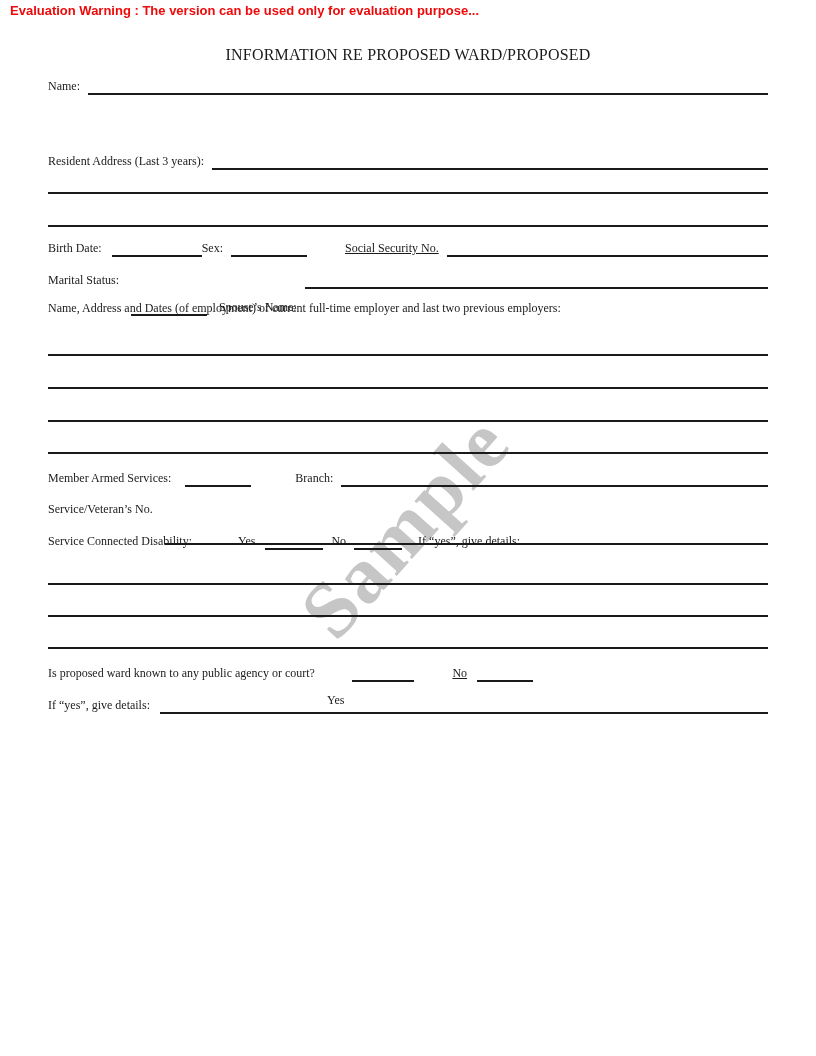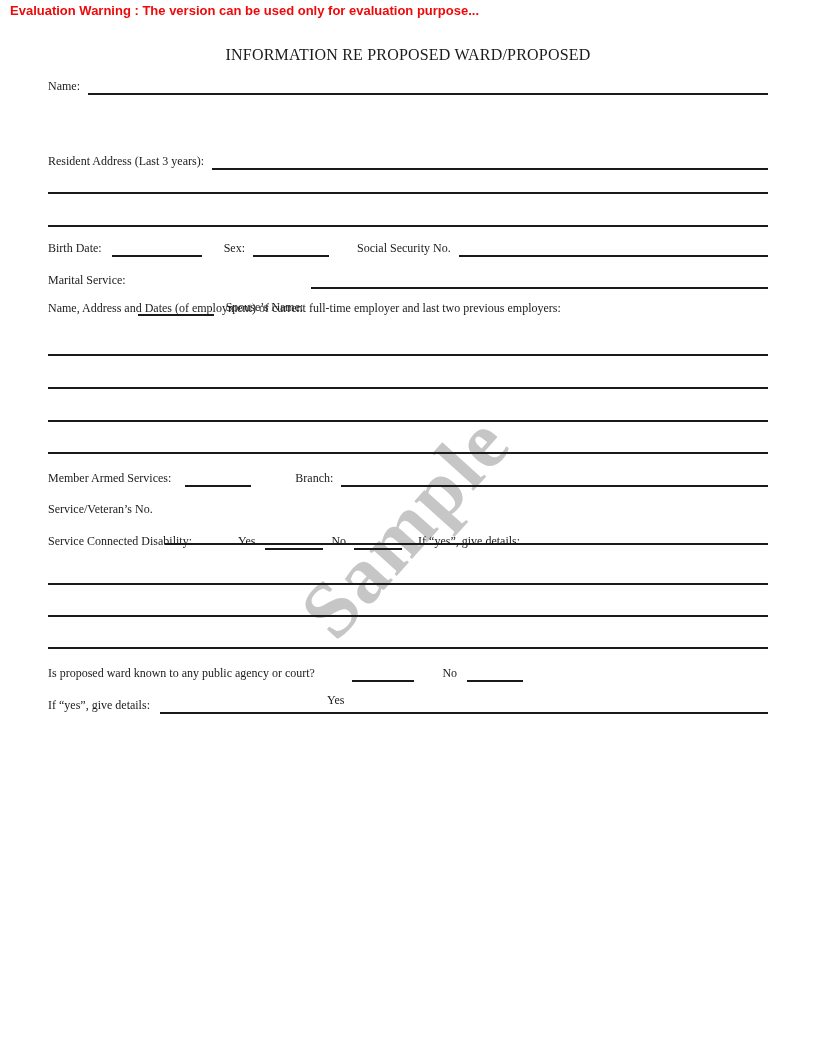--- a/index.html
+++ b/index.html
@@ -55,22 +55,22 @@
     height:16px;
   }
   .fill{flex:1 1 auto;}
   .hline{
     position:absolute;left:48px;right:48px;
     border-top:2px solid var(--ink);
     height:0;
     z-index:1;
   }
   .ml8{margin-left:8px;}  .ml10{margin-left:10px;} .ml12{margin-left:12px;margin-top:27px;}
-  .ml14{margin-left:14px;}.ml16{margin-left:16px;} .ml22{margin-left:22px;}
-  .ml28{margin-left:28px;}.ml46{margin-left:46px;} .ml44{margin-left:44px;}
+  .ml14{margin-left:14px;}.ml16{margin-left:16px;} .ml22{}
+  .ml28{margin-left:38px;text-decoration:underline;}.ml46{margin-left:46px;} .ml44{margin-left:44px;}
   .w90{width:90px;} .w76{width:76px;} .w66{width:66px;}
   .w58{width:58px;} .w48{width:48px;} .w62{width:62px;} .w56{width:56px;}
 </style>
 </head>
 <body>
 
 <div class="page">
 
   <div class="warning">Evaluation Warning : The version can be used only for evaluation purpose...</div>
 
@@ -95,21 +95,21 @@
   <div class="row" style="top:239px">
     <span class="lbl">Birth Date:</span>
     <span class="line w90 ml10"></span>
     <span class="lbl ml22">Sex:</span>
     <span class="line w76 ml8"></span>
     <span class="lbl ml28">Social Security No.</span>
     <span class="line fill ml8"></span>
   </div>
 
   <div class="row" style="top:271px">
-    <span class="lbl">Marital Service:</span>
+    <span class="lbl">Marital Status:</span>
     <span class="line w76 ml12"></span>
     <span class="lbl ml12">Spouse’s Name:</span>
     <span class="line fill ml8"></span>
   </div>
 
   <div class="row" style="top:299px">
     <span class="lbl">Name, Address and Dates (of employment) of current full-time employer and last two previous employers:</span>
   </div>
 
   <div class="hline" style="top:354px"></div>

